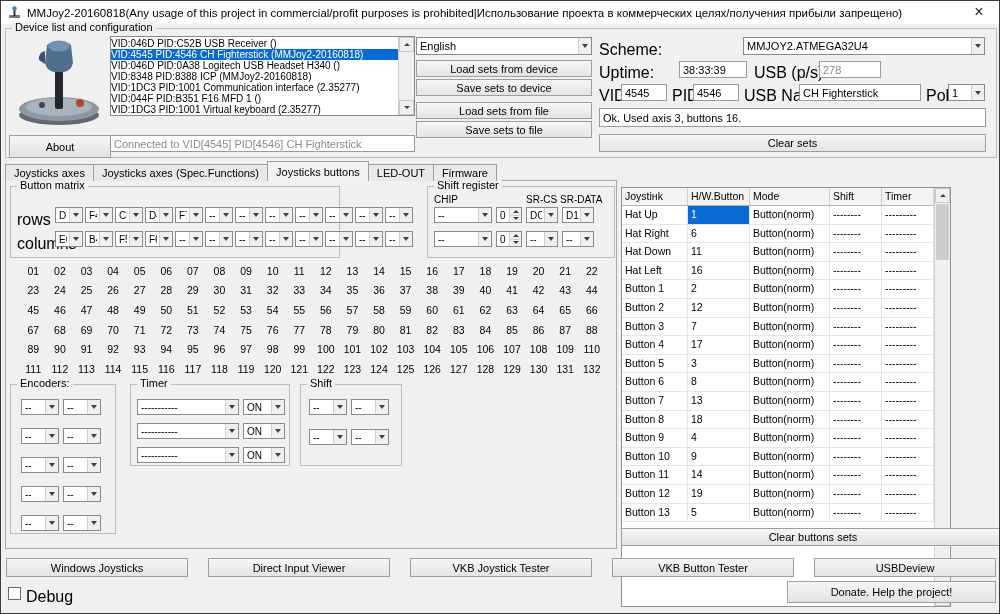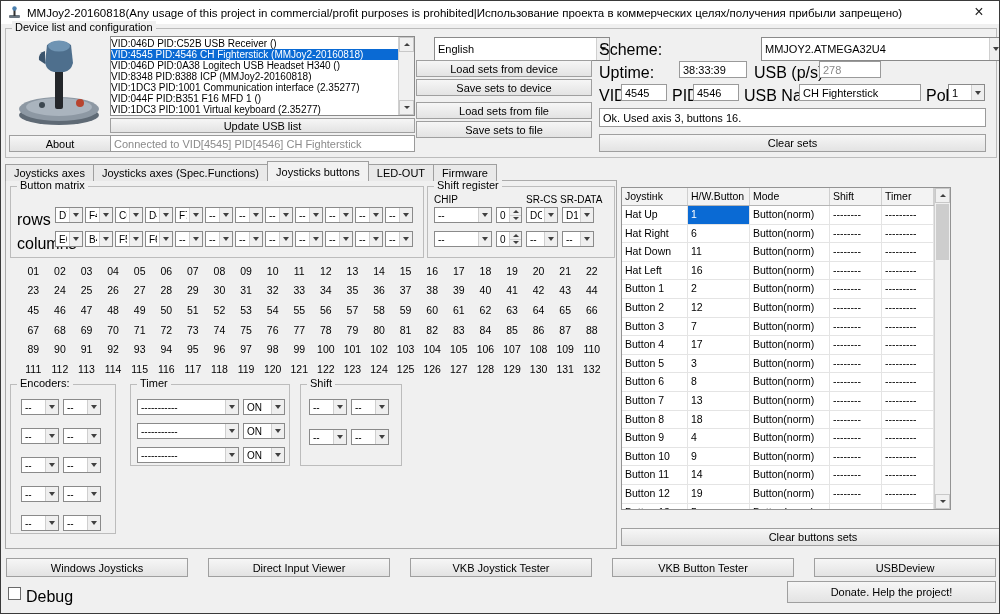--- a/index.html
+++ b/index.html
@@ -18,21 +18,21 @@
   
   .groupbox { position:absolute; border:1px solid #bcbcbc; }
   .group-title { position:absolute; top:-8px; left:6px; background:#f0f0f0; padding:0 3px; font-size:11px; white-space:nowrap; }
   
   .btn { background:linear-gradient(#f6f6f6,#e3e3e3); border:1px solid #9f9f9f; display:flex; align-items:center; justify-content:center; font-size:11px; cursor:default; white-space:nowrap; overflow:hidden; }
   
   .field { position:absolute; background:#fff; border:1px solid #9a9a9a; font-size:11px; padding:1px 3px; display:flex; align-items:center; white-space:nowrap; overflow:hidden; }
   .field.gray { color:#8a8a8a; }
   
   .combo { position:relative; display:inline-flex; align-items:center; background:#fff; border:1px solid #8a8a8a; font-size:10px; padding:0 15px 0 3px; height:16px; white-space:nowrap; overflow:hidden; }
-  .combo.lg { font-size:11px; height:24px;margin-left:18px; }
+  .combo.lg { font-size:11px; height:18px; }
   .combo .cval { overflow:hidden; white-space:nowrap; }
   .carr { position:absolute; right:0; top:0; bottom:0; width:13px; background:#efefef; border-left:1px solid #cfcfcf; display:flex; align-items:center; justify-content:center; }
   .carr::after { content:""; width:0; height:0; border-left:3.5px solid transparent; border-right:3.5px solid transparent; border-top:4px solid #404040; }
   
   .spinner { position:absolute; display:flex; align-items:center; background:#fff; border:1px solid #8a8a8a; font-size:10px; padding:0 14px 0 3px; height:16px; }
   .spin { position:absolute; right:0; top:0; bottom:0; width:12px; display:flex; flex-direction:column; border-left:1px solid #cfcfcf; }
   .spin span { flex:1; background:#efefef; display:flex; align-items:center; justify-content:center; }
   .spin span:first-child { border-bottom:1px solid #cfcfcf; }
   .tri-u { width:0; height:0; border-left:3px solid transparent; border-right:3px solid transparent; border-bottom:3.5px solid #404040; }
   .tri-d { width:0; height:0; border-left:3px solid transparent; border-right:3px solid transparent; border-top:3.5px solid #404040; }
@@ -50,21 +50,21 @@
   .tab { border:1px solid #9f9f9f; border-bottom:none; background:#e9e9e9; padding:0 8px; height:17px; margin-right:-1px; display:flex; align-items:center; font-size:11px; }
   .tab.active { background:#f2f2f2; height:20px; z-index:4; }
   .tabpanel { position:absolute; left:4px; top:179px; width:612px; height:369px; border:1px solid #aaaaaa; background:#f0f0f0; z-index:1; }
   
   .numgrid { position:absolute; left:14px; top:80px; display:grid; grid-template-columns:repeat(22,26.6px); grid-auto-rows:19.6px; }
   .gcell { display:flex; align-items:center; justify-content:center; font-size:10.5px; }
   
   .rows-col { position:absolute; display:flex; flex-direction:column; }
   .pair-row { display:flex; gap:4px; }
   
-  .jtable { position:absolute; left:620px; top:186px; width:330px; height:323px; background:#fff; border:1px solid #939393; }
+  .jtable { position:absolute; left:620px; top:186px; width:330px; height:420px; background:#fff; border:1px solid #939393; }
   .jt-inner { position:absolute; left:0; top:0; right:16px; bottom:0; overflow:hidden; }
   .thead { display:flex; height:18px; background:#f3f3f3; border-bottom:1px solid #b5b5b5; }
   .th { border-right:1px solid #cfcfcf; padding:2px 0 0 3px; font-size:10.5px; white-space:nowrap; overflow:hidden; }
   .trow { display:flex; height:18.6px; }
   .td { border-right:1px solid #e4e4e4; border-bottom:1px solid #e4e4e4; padding:2px 0 0 3px; font-size:10.5px; white-space:nowrap; overflow:hidden; }
   .td.hl { background:#0a6ad4; color:#fff; }
   .w0{width:66px}.w1{width:62px}.w2{width:80px}.w3{width:52px}.w4{width:52px}
   
   .tbtn { width:100%; height:17px; margin-bottom:2px; }
   .tbtn:nth-child(3) { margin-top:6px; }
@@ -100,42 +100,41 @@
         <ellipse cx="47" cy="72" rx="40" ry="12" fill="#8d98a3"></ellipse>
         <ellipse cx="47" cy="70" rx="33" ry="9" fill="#aab4be"></ellipse>
         <rect x="43" y="30" width="8" height="42" rx="2" fill="#23262a"></rect>
         <path d="M35 8 Q47 0 59 8 L61 26 Q59 34 52 35 L42 35 Q35 34 33 26 Z" fill="#4e6f8d"></path>
         <ellipse cx="47" cy="9" rx="11" ry="5.5" fill="#6f94b3"></ellipse>
         <path d="M33 14 q-7 2 -6 9 l6 4 z" fill="#3b546c"></path>
         <circle cx="68" cy="66" r="4" fill="#b8442f"></circle>
         <circle cx="30" cy="68" r="3" fill="#3c4750"></circle>
       </svg>
     </span>
-    <div class="btn abs" style="left:3px; top:106px; width:102px; height:17px;">About</div>
+    <div class="btn abs" style="left:3px; top:106px; width:102px; height:23px;">About</div>
 
     <div class="listbox" style="left:104px; top:7px; width:305px; height:80px;">
       <div class="list-inner">
           <div class="list-item">VID:046D PID:C52B USB Receiver ()</div>
           <div class="list-item sel">VID:4545 PID:4546 CH Fighterstick (MMJoy2-20160818)</div>
           <div class="list-item">VID:046D PID:0A38 Logitech USB Headset H340 ()</div>
           <div class="list-item">VID:8348 PID:8388 ICP (MMJoy2-20160818)</div>
           <div class="list-item">VID:1DC3 PID:1001 Communication interface (2.35277)</div>
           <div class="list-item">VID:044F PID:B351 F16 MFD 1 ()</div>
           <div class="list-item">VID:1DC3 PID:1001 Virtual keyboard (2.35277)</div>
         </div>
       <div class="vscroll">
         <div class="sarrow sa-up">
             <i class="tri-u"></i>
           </div>
         <div class="sarrow sa-down">
             <i class="tri-d"></i>
           </div>
       </div>
     </div>
-    <div class="btn abs" style="left:104px; top:89px; width:305px; height:15px;">Update USB list</div>
     <div class="field gray" style="left:104px; top:106px; width:305px; height:17px;">Connected to VID[4545] PID[4546] CH Fighterstick</div>
 
     <div class="combo lg" style="position:absolute; left:410px; top:8px; width:176px;">
       <span class="cval">English</span>
       <span class="carr"></span>
     </div>
     <div class="abs" style="left:410px; top:31px; width:176px;">
         <div class="btn tbtn">Load sets from device</div>
         <div class="btn tbtn">Save sets to device</div>
         <div class="btn tbtn">Load sets from file</div>
@@ -171,21 +170,21 @@
 
   <div class="tabbar">
       <div class="tab">Joysticks axes</div>
       <div class="tab">Joysticks axes (Spec.Functions)</div>
       <div class="tab active">Joysticks buttons</div>
       <div class="tab">LED-OUT</div>
       <div class="tab">Firmware</div>
     </div>
   <div class="tabpanel">
 
-    <div class="groupbox" style="left:4px; top:5px; width:414px; height:72px;">
+    <div class="groupbox" style="left:4px; top:5px; width:330px; height:72px;">
       <span class="group-title">Button matrix</span>
       <span class="lbl" style="left:6px; top:24px;">rows</span>
       <div class="abs" style="left:44px; top:20px; display:flex; gap:2px;">
           <div class="combo" style="width: 28px;">
             <span class="cval">D7</span>
             <span class="carr"></span>
           </div>
           <div class="combo" style="width: 28px;">
             <span class="cval">F4</span>
             <span class="carr"></span>

